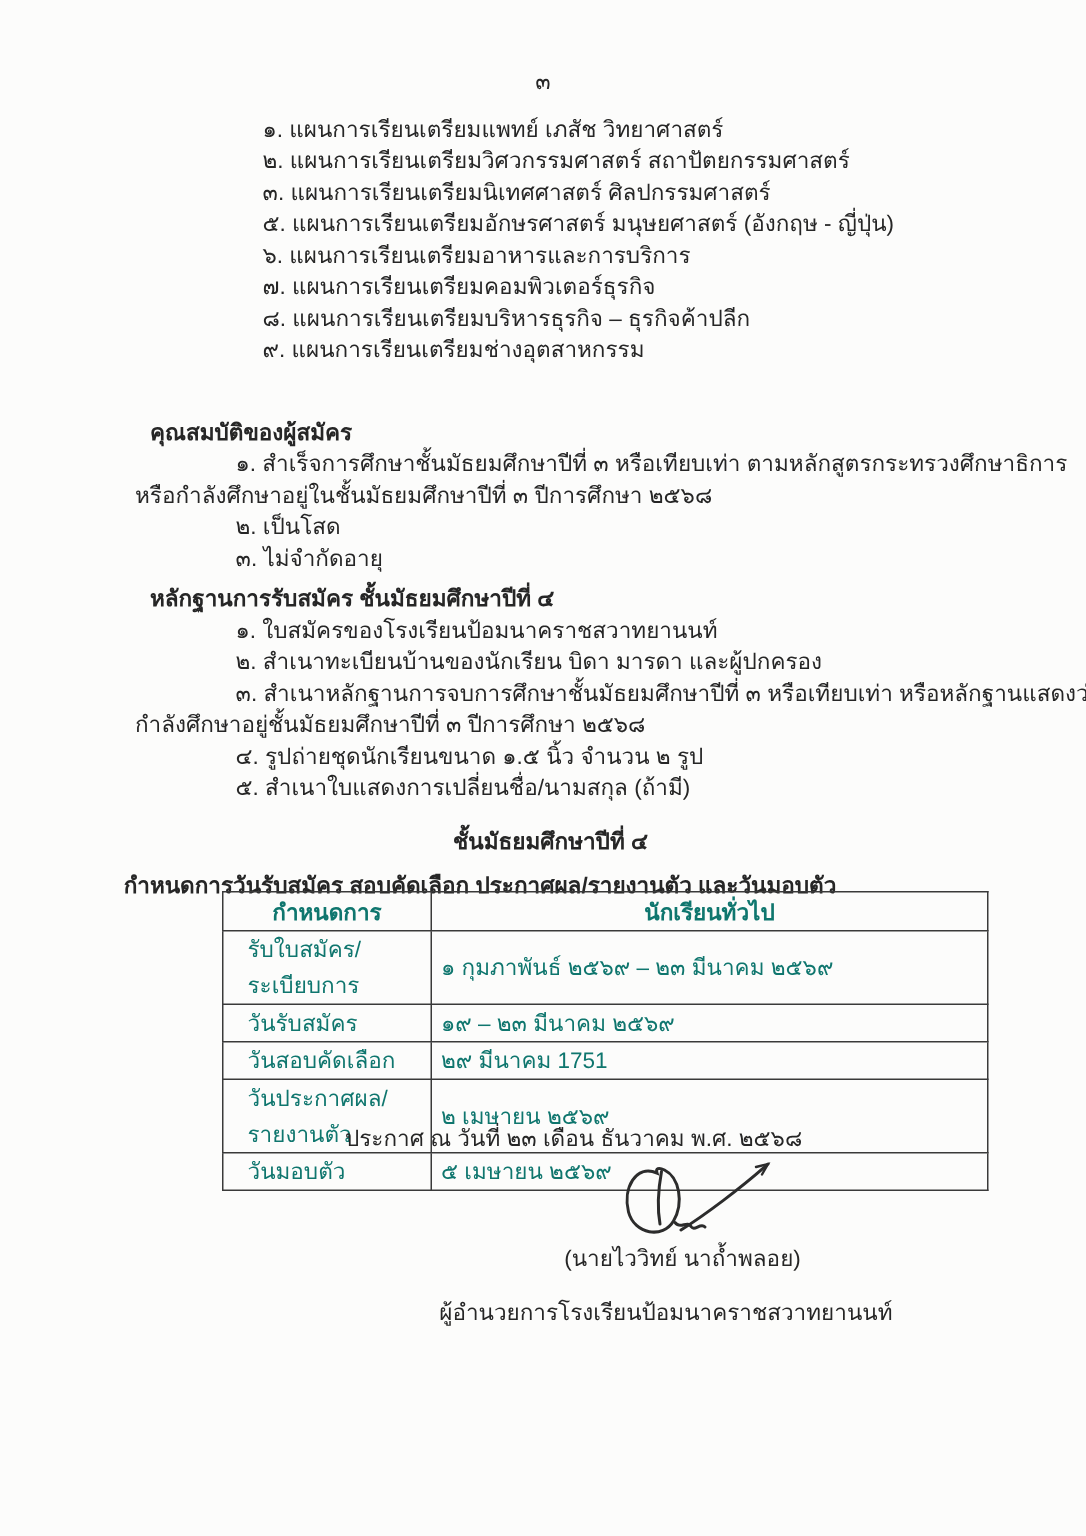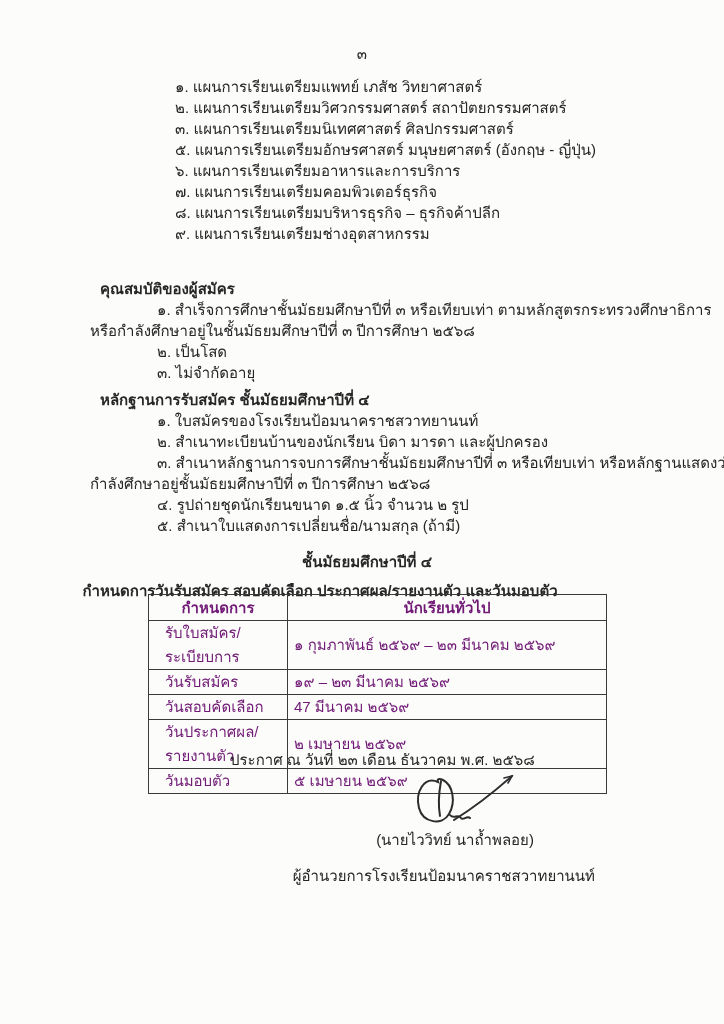--- a/index.html
+++ b/index.html
@@ -24,22 +24,22 @@
   .evid-heading  { position:absolute; top:389px; left:100px; font-weight:bold; }
   .evid-block    { position:absolute; top:410px; left:90px; }
   .indent-item   { margin-left:67px; }
   .indent-cont   { margin-left:0; }
 
   .sched-title1 { position:absolute; top:548px; left:50px;  width:540px; text-align:center; font-weight:bold;margin-top:32px; }
   .sched-title2 { position:absolute; top:551px; left:97px;  width:540px; text-align:center; font-weight:bold; }
 
   .schedule-table {
     position:absolute; top:594px; left:148px;
-    width:459px; border-collapse:collapse;
-    font-size:15px; color:#701a75;
+    width:511px; border-collapse:collapse;
+    font-size:15px; color:#0f766e;
     table-layout:fixed;
   }
   .schedule-table th, .schedule-table td {
     border:1.4px solid #3a3a3a;
     padding:0 6px;
     overflow:hidden;
   }
   .schedule-table th { height:25px; font-weight:bold; text-align:center; }
   .schedule-table td { height:21px; }
   .col-label { width:139px; }
@@ -105,21 +105,21 @@
       <tr>
         <td class="cell-label">รับใบสมัคร/ระเบียบการ</td>
         <td class="cell-value">๑ กุมภาพันธ์ ๒๕๖๙ – ๒๓ มีนาคม ๒๕๖๙</td>
       </tr>
       <tr>
         <td class="cell-label">วันรับสมัคร</td>
         <td class="cell-value">๑๙ – ๒๓ มีนาคม ๒๕๖๙</td>
       </tr>
       <tr>
         <td class="cell-label">วันสอบคัดเลือก</td>
-        <td class="cell-value">47 มีนาคม ๒๕๖๙</td>
+        <td class="cell-value">๒๙ มีนาคม 1751</td>
       </tr>
       <tr>
         <td class="cell-label">วันประกาศผล/รายงานตัว</td>
         <td class="cell-value">๒ เมษายน ๒๕๖๙</td>
       </tr>
       <tr>
         <td class="cell-label">วันมอบตัว</td>
         <td class="cell-value">๕ เมษายน ๒๕๖๙</td>
       </tr>
     </tbody>

